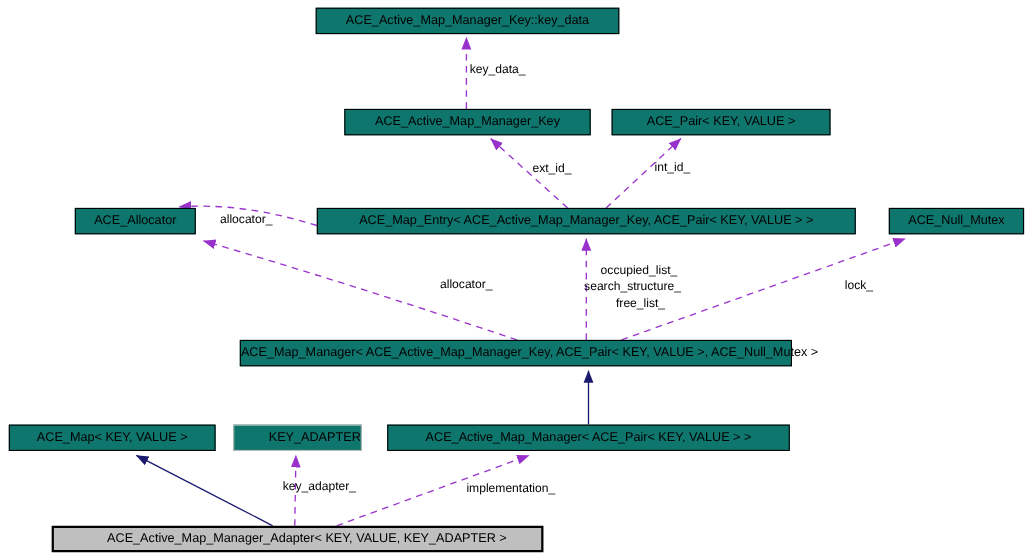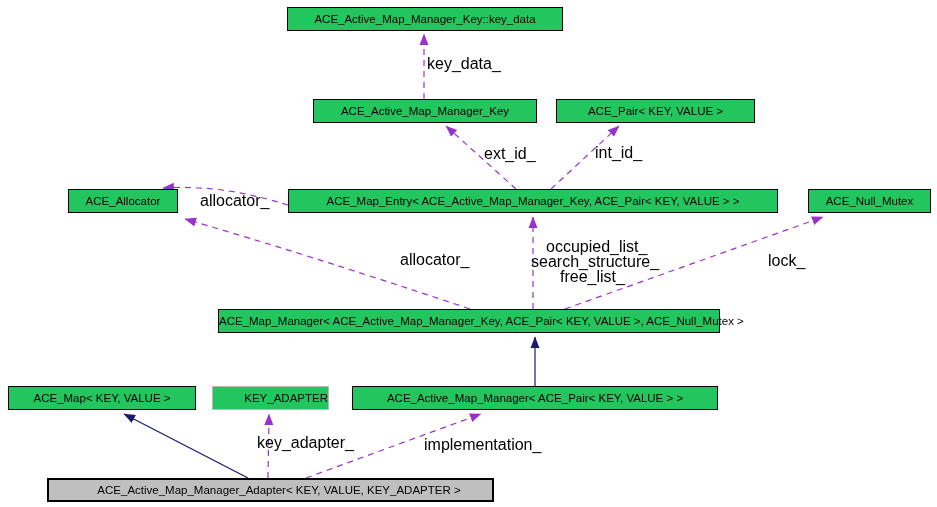--- a/index.html
+++ b/index.html
@@ -10,38 +10,38 @@
     font-family:"Liberation Sans","DejaVu Sans",sans-serif;
     overflow:hidden;
   }
   .edges{position:absolute;left:0;top:0;width:937px;height:507px;}
   .node{
     position:absolute;
     box-sizing:border-box;
     height:24px;
     line-height:22px;
     border:1px solid #000000;
-    background:#22c55e;
+    background:#0f766e;
     color:#000000;
     font-size:11.5px;
     text-align:center;
     white-space:nowrap;
     cursor:pointer;
   }
   .node.undocumented{border-color:#b9b9b9;cursor:default;text-align:right;}
   .node.current{
     background:#bfbfbf;
     border-width:2px;
     line-height:20px;
     cursor:default;
   }
   .elabel{
     position:absolute;
     color:#000000;
-    font-size:16px;
+    font-size:11px;
     white-space:nowrap;
     line-height:13px;
   }
 </style>
 </head>
 <body>
 
 <div class="canvas">
 
   <svg class="edges" width="937" height="507" viewBox="0 0 937 507" xmlns="http://www.w3.org/2000/svg">

